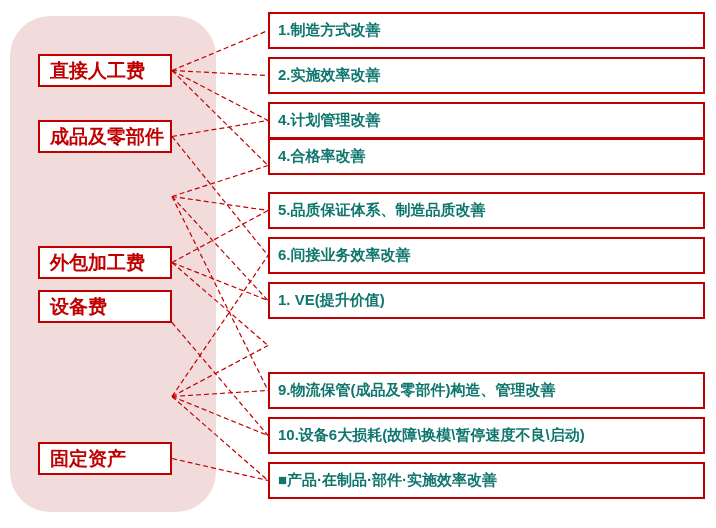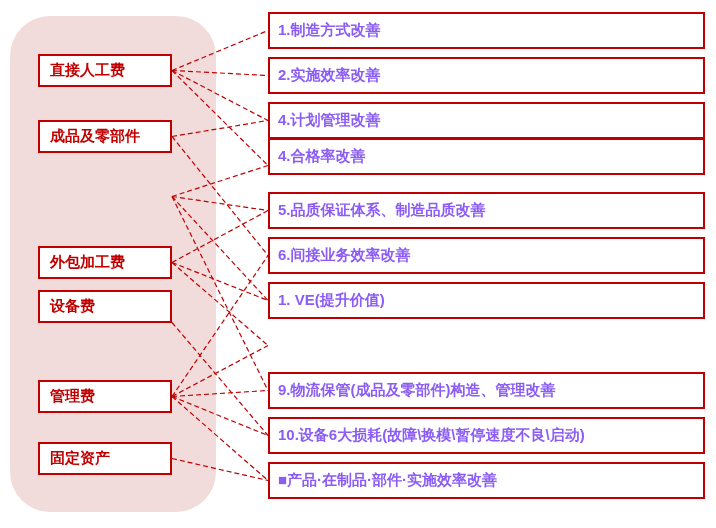--- a/index.html
+++ b/index.html
@@ -28,35 +28,35 @@
   .lbox {
     position: absolute;
     left: 38px;
     width: 134px;
     height: 33px;
     box-sizing: border-box;
     background: #ffffff;
     border: 2px solid #C00000;
     color: #C00000;
     font-weight: bold;
-    font-size: 15px;
+    font-size: 19px;
     display: flex;
     align-items: center;
     padding-left: 10px;
     white-space: nowrap;
   }
   .rbox {
     position: absolute;
     left: 268px;
     width: 437px;
     height: 37px;
     box-sizing: border-box;
     background: #ffffff;
     border: 2px solid #C00000;
-    color: #8b5cf6;
+    color: #0f766e;
     font-weight: bold;
     font-size: 15px;
     display: flex;
     align-items: center;
     padding-left: 8px;
     white-space: nowrap;
   }
 </style>
 </head>
 <body>
@@ -85,21 +85,20 @@
       <line x1="172" y1="396.5" x2="268" y2="390.5" stroke="#C00000" stroke-width="1.2" stroke-dasharray="5 3"></line>
       <line x1="172" y1="396.5" x2="268" y2="435.5" stroke="#C00000" stroke-width="1.2" stroke-dasharray="5 3"></line>
       <line x1="172" y1="396.5" x2="268" y2="480.5" stroke="#C00000" stroke-width="1.2" stroke-dasharray="5 3"></line>
       <line x1="172" y1="458.5" x2="268" y2="480.5" stroke="#C00000" stroke-width="1.2" stroke-dasharray="5 3"></line>
     </svg>
 
   <div class="lbox" style="top:54px">直接人工费</div>
   <div class="lbox" style="top:120px">成品及零部件</div>
   <div class="lbox" style="top:246px">外包加工费</div>
   <div class="lbox" style="top:290px">设备费</div>
-  <div class="lbox" style="top:380px">管理费</div>
   <div class="lbox" style="top:442px">固定资产</div>
 
   <div class="rbox" style="top:12px">1.制造方式改善</div>
   <div class="rbox" style="top:57px">2.实施效率改善</div>
   <div class="rbox" style="top:102px">4.计划管理改善</div>
   <div class="rbox" style="top:138px">4.合格率改善</div>
   <div class="rbox" style="top:192px">5.品质保证体系、制造品质改善</div>
   <div class="rbox" style="top:237px">6.间接业务效率改善</div>
   <div class="rbox" style="top:282px">1. VE(提升价值)</div>
   <div class="rbox" style="top:372px">9.物流保管(成品及零部件)构造、管理改善</div>

